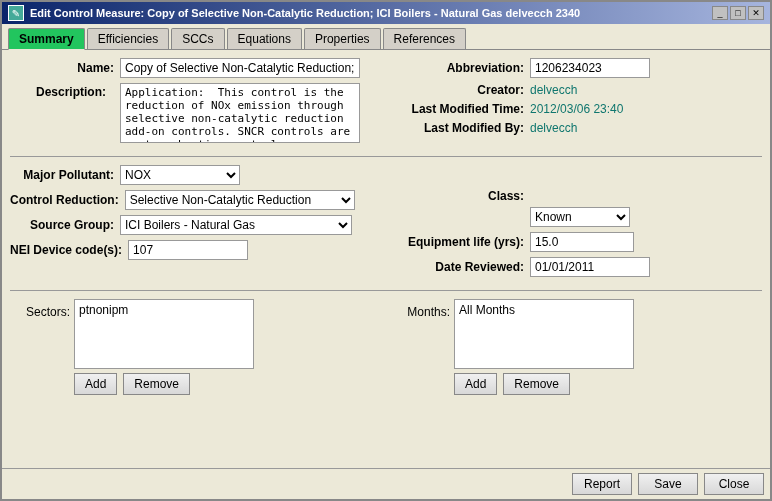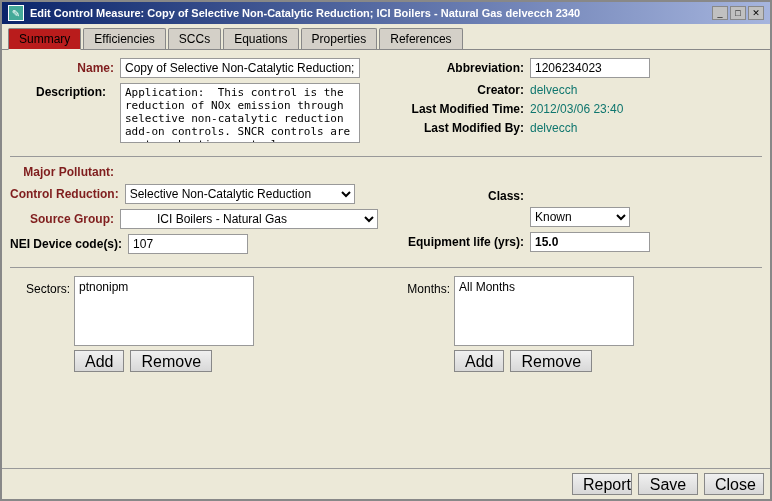--- a/index.html
+++ b/index.html
@@ -72,22 +72,22 @@
     .tab {
       padding: 3px 10px;
       border: 1px solid #888;
       border-bottom: none;
       background: #d4d0c8;
       cursor: pointer;
       font-size: 12px;
       border-radius: 2px 2px 0 0;
     }
     .tab.active {
-      background: #b91c1c;
-      font-weight: normal;
+      background: #22c55e;
+      font-weight: bold;
       border-bottom: 1px solid #ece9d8;
       margin-bottom: -1px;
       position: relative;
       z-index: 1;
     }
     .content {
       flex: 1;
       padding: 8px;
       display: flex;
       flex-direction: column;
@@ -103,21 +103,21 @@
       flex: 1;
     }
     .form-row {
       display: flex;
       align-items: center;
       margin-bottom: 5px;
     }
     .form-label {
       text-align: right;
       font-weight: bold;
-      color: #7f1d1d;
+      color: #000000;
       min-width: 110px;
       padding-right: 6px;
     }
     .form-label-right {
       text-align: right;
       font-weight: bold;
       color: #000;
       min-width: 140px;
       padding-right: 6px;
     }
@@ -131,22 +131,21 @@
       font-size: 12px;
       height: 20px;
     }
     .input-name {
       width: 240px;
     }
     .input-abbrev {
       width: 120px;
     }
     .input-equip {
-      width: 120px;
-      font-weight: bold;
+      width: 104px;
     }
     .input-date {
       width: 120px;
     }
     .description-area {
       display: flex;
       align-items: flex-start;
       margin-bottom: 5px;
     }
     .desc-label {
@@ -166,21 +165,21 @@
       height: 60px;
     }
     select {
       border: 1px solid #999;
       background: white;
       font-size: 12px;
       height: 20px;
     }
     .select-pollutant { width: 120px; }
     .select-tech { width: 230px; }
-    .select-source { width: 258px; padding-left: 32px; }
+    .select-source { width: 232px; }
     .select-class { width: 100px; margin-top: 42px; }
     .divider {
       border-top: 1px solid #999;
       margin: 2px 0;
     }
     .bottom-section {
       display: flex;
       gap: 8px;
       flex: 1;
     }
@@ -218,21 +217,21 @@
       padding: 2px;
       font-size: 12px;
     }
     .listbox-item {
       padding: 1px 2px;
     }
     button {
       border: 1px solid #888;
       background: linear-gradient(to bottom, #f0f0f0, #d8d8d8);
       padding: 2px 10px;
-      font-size: 16px;
+      font-size: 12px;
       cursor: pointer;
       height: 22px;
     }
     .footer {
       display: flex;
       justify-content: flex-end;
       gap: 6px;
       padding: 4px 6px;
       border-top: 1px solid #999;
       background: #ece9d8;
@@ -319,20 +318,23 @@
       </div>
     </div>
 
     <div class="divider"></div>
 
     <div class="form-section">
 
       <div class="form-left">
         <div class="form-row">
           <span class="form-label">Major Pollutant:</span>
+          <select class="select-pollutant">
+            <option>NOX</option>
+          </select>
         </div>
         <div class="form-row">
           <span class="form-label">Control Reduction:</span>
           <select class="select-tech">
             <option>Selective Non-Catalytic Reduction</option>
           </select>
         </div>
         <div class="form-row">
           <span class="form-label">Source Group:</span>
           <select class="select-source">
@@ -348,20 +350,24 @@
       <div class="form-right">
         <div class="form-row">
           <span class="form-label-right">Class:</span>
           <select class="select-class">
             <option>Known</option>
           </select>
         </div>
         <div class="form-row">
           <span class="form-label-right">Equipment life (yrs):</span>
           <input type="text" class="input-equip" value="15.0" style="">
+        </div>
+        <div class="form-row">
+          <span class="form-label-right">Date Reviewed:</span>
+          <input type="text" class="input-date" value="01/01/2011" style="">
         </div>
       </div>
     </div>
 
     <div class="divider"></div>
 
     <div class="bottom-section">
 
       <div class="sectors-panel">
         <span class="panel-label">Sectors:</span>

